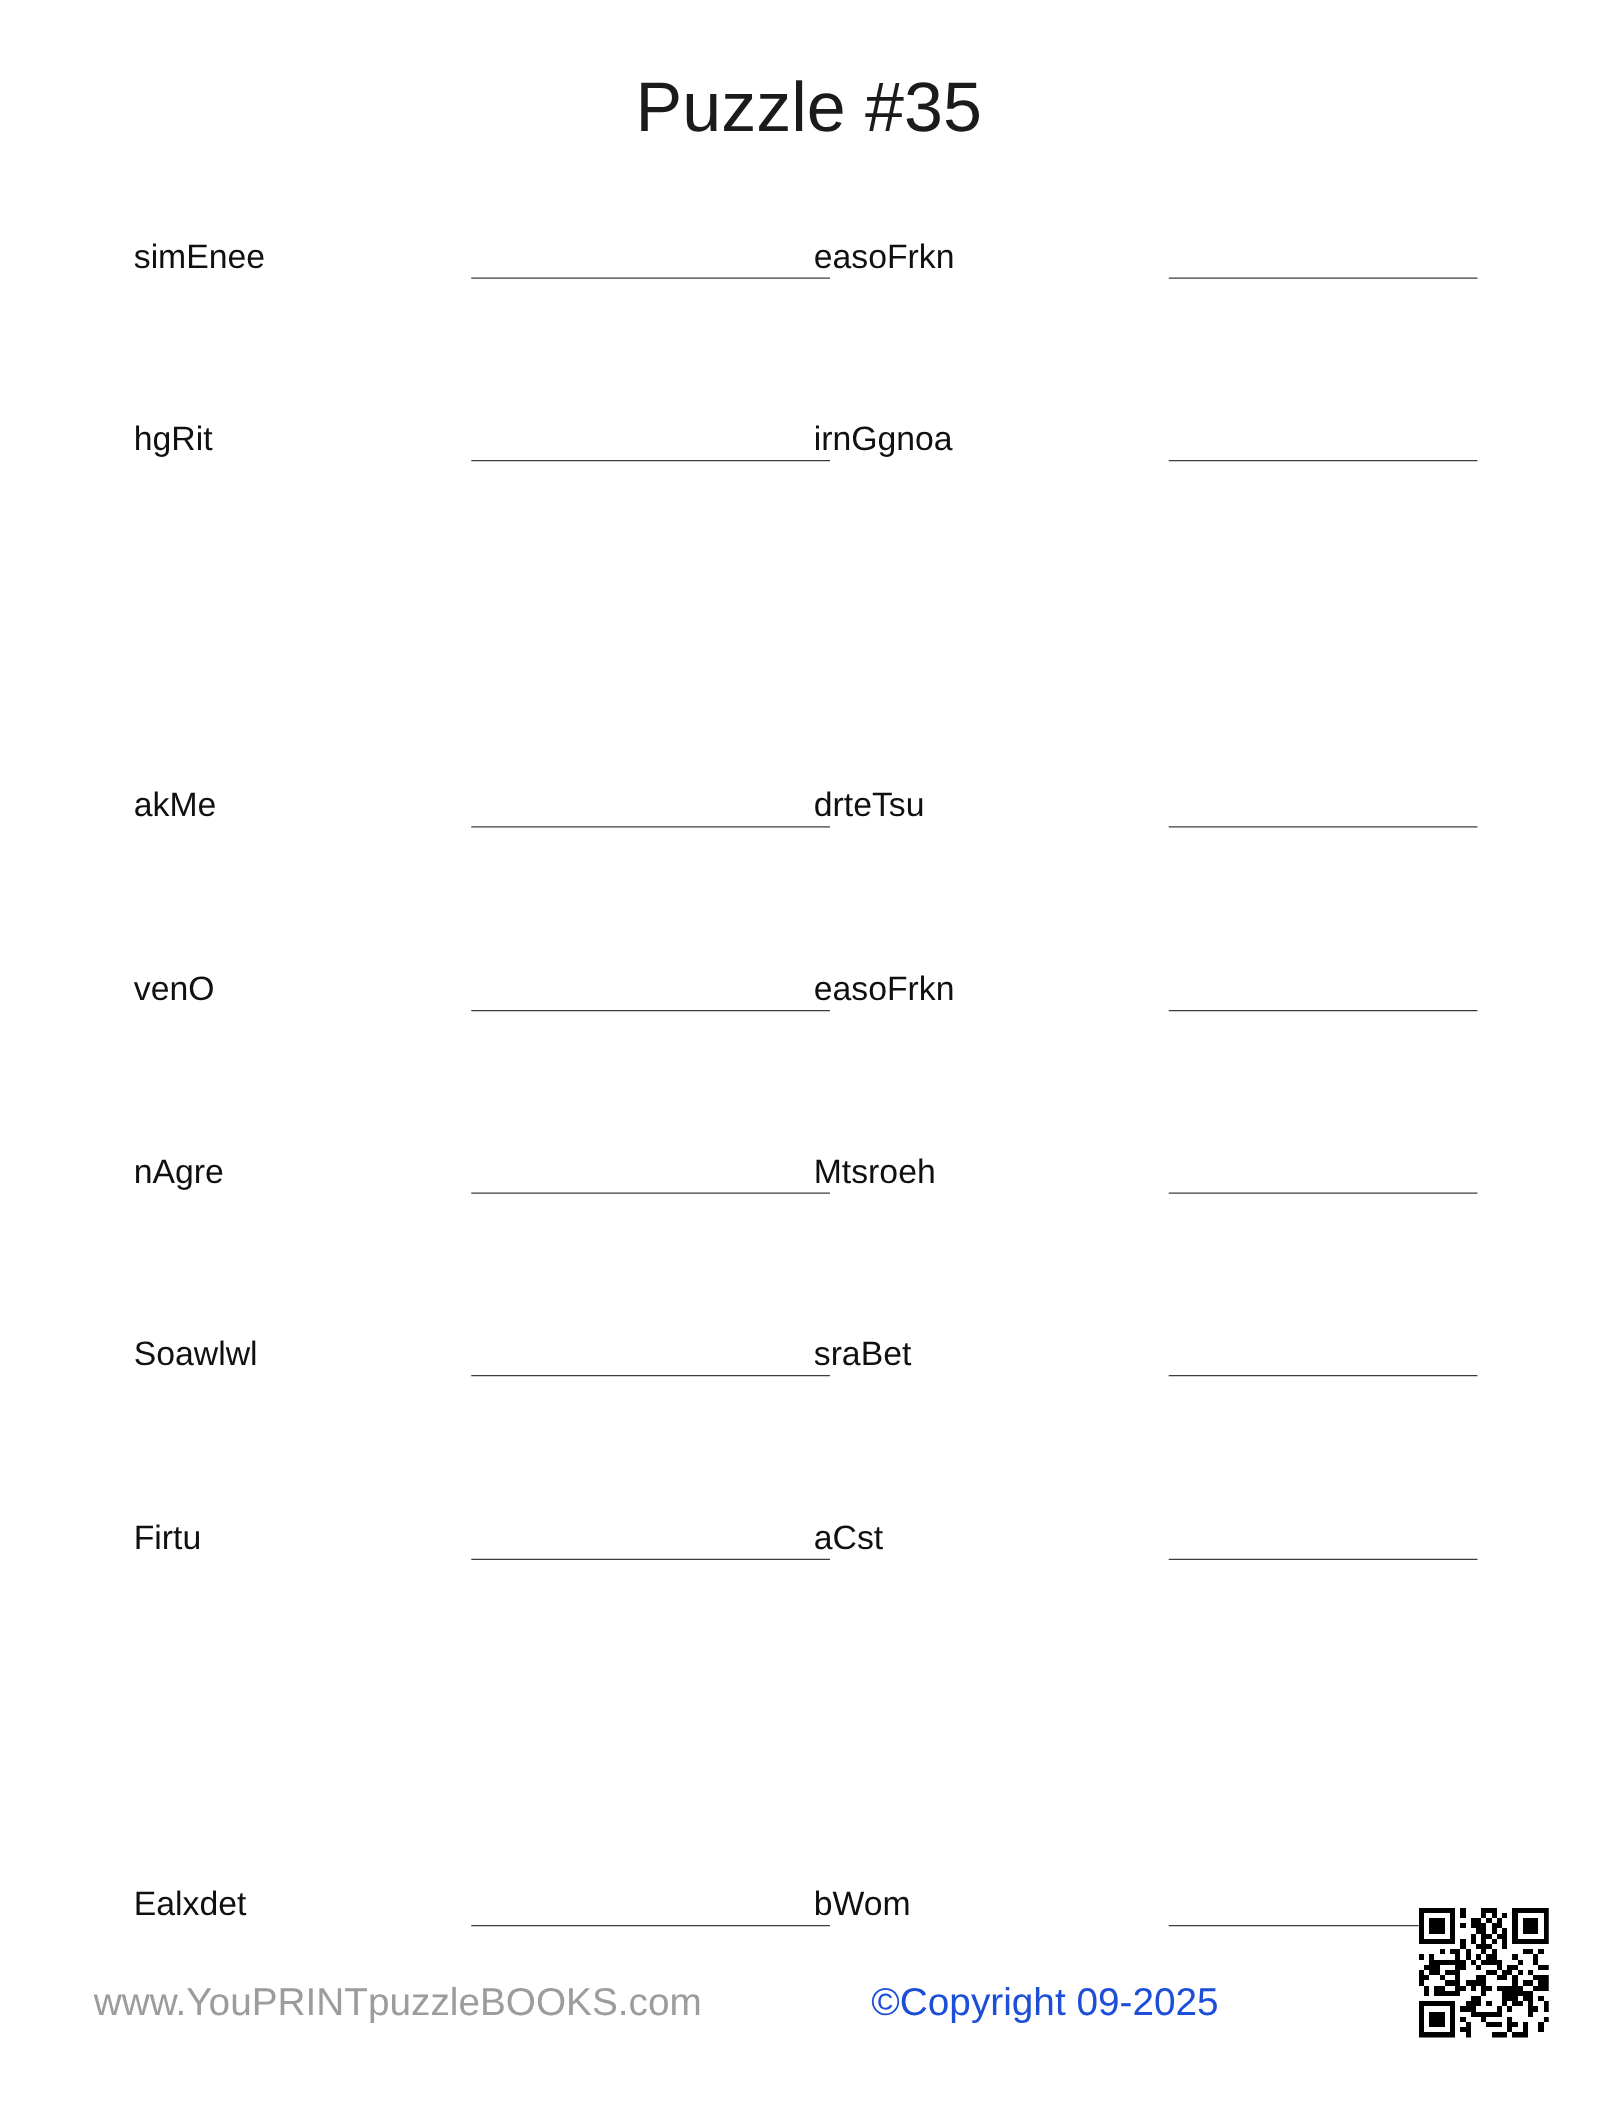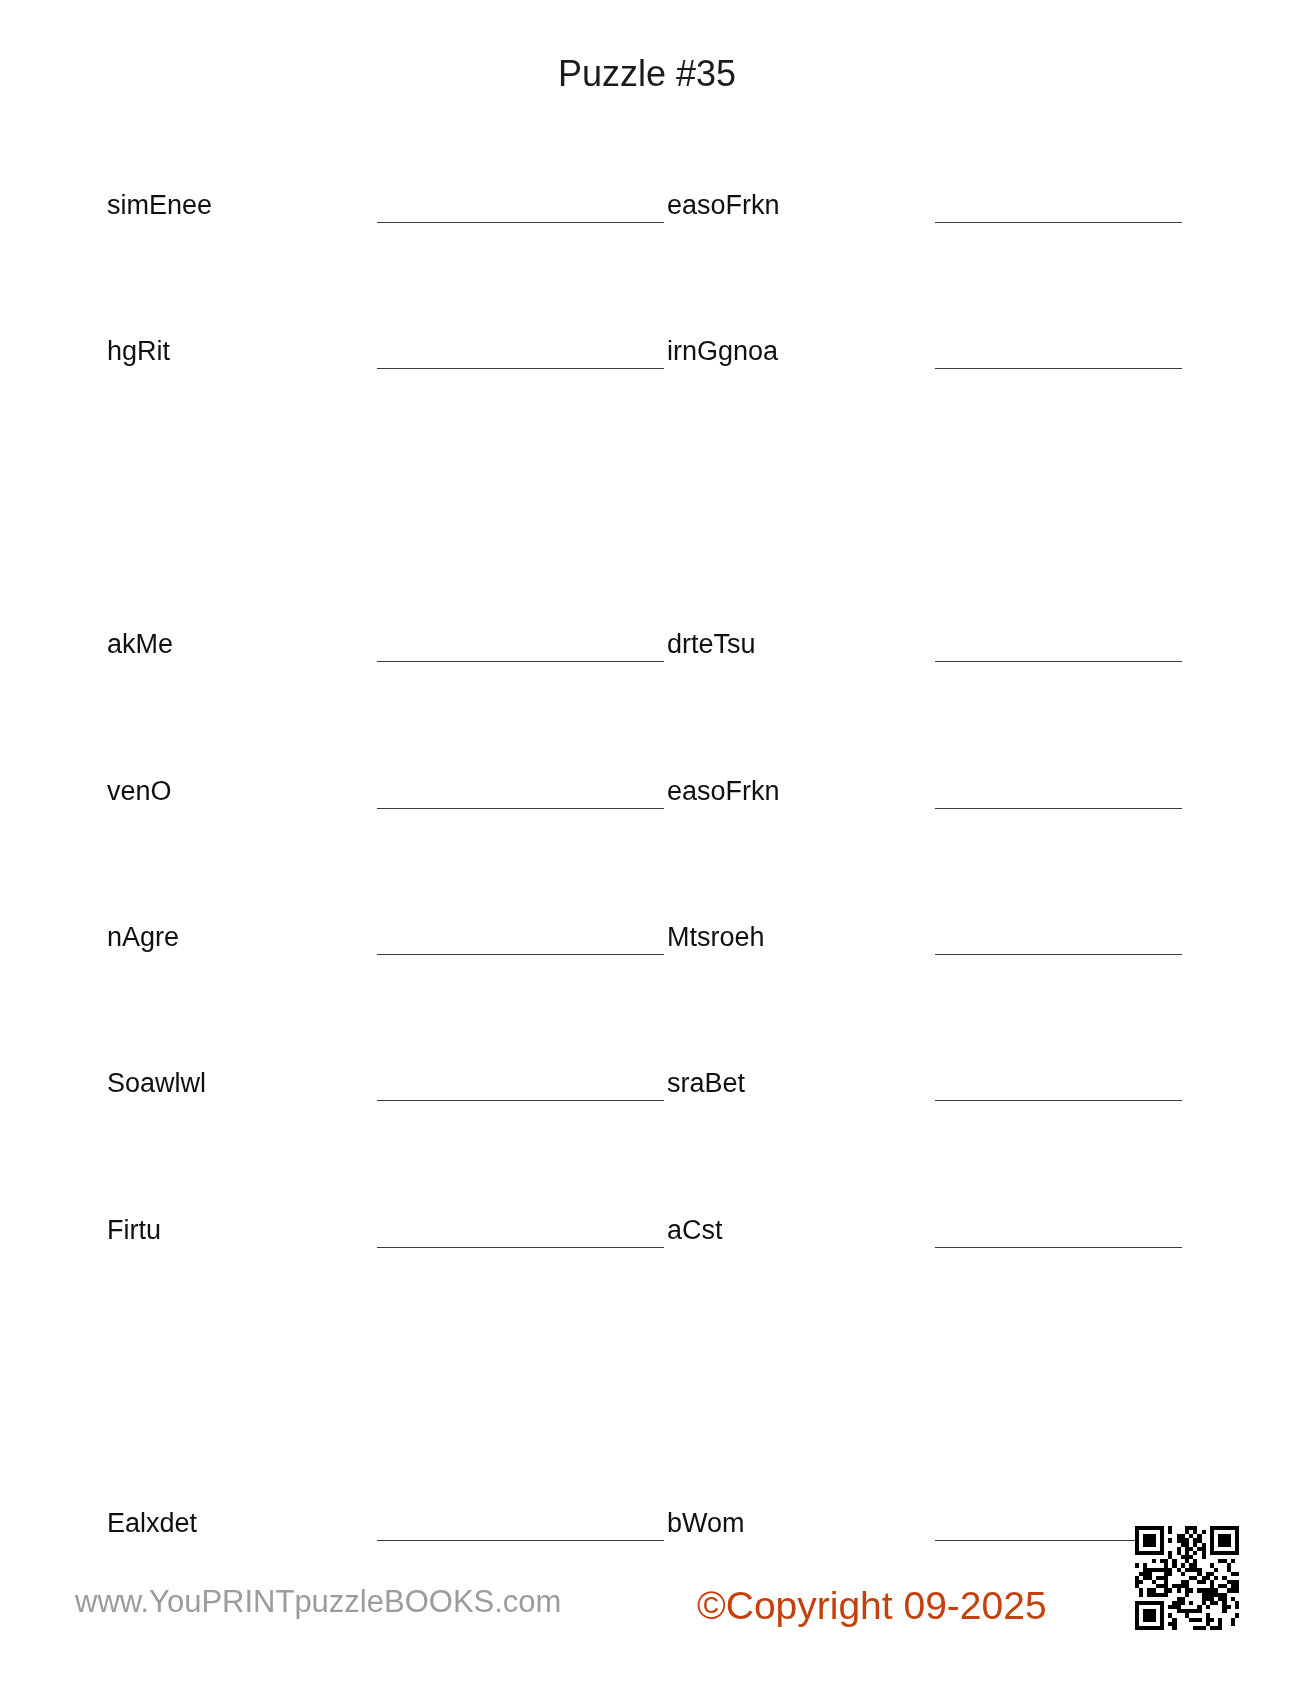--- a/index.html
+++ b/index.html
@@ -6,45 +6,45 @@
   .page{
     position:relative;
     width:1294px;height:1688px;
     background:#ffffff;
     font-family:"Liberation Sans","DejaVu Sans",sans-serif;
     overflow:hidden;
   }
   .title{
     position:absolute;top:52px;left:0;width:100%;
     text-align:center;
-    font-size:36px;line-height:1.2;
+    font-size:56px;line-height:1.2;
     color:#1b1b1b;font-weight:400;
   }
   .rows{position:absolute;top:0;left:0;width:100%;height:100%;margin-left:32px;}
   .row{position:absolute;left:0;width:100%;height:146px;}
   .word{
     position:absolute;top:0;
     font-size:27px;line-height:30px;
     color:#101010;
   }
   .word.left{left:75px;}
-  .word.right{left:635px;}
+  .word.right{left:619px;}
   .blank{
     position:absolute;top:32px;height:0;
     border-bottom:1.5px solid #3c3c3c;
   }
   .blank.left-blank{left:345px;width:287px;}
   .blank.right-blank{left:903px;width:247px;}
   .footer-site{
     position:absolute;left:75px;top:1584px;
     font-size:31px;color:#9c9c9c;
   }
   .footer-copy{
     position:absolute;left:697px;top:1584px;
-    font-size:39px;color:#c2410c;
+    font-size:31px;color:#1d4ed8;
   }
   .qr{
     position:absolute;left:1135px;top:1526px;
     width:104px;height:104px;background:#ffffff;
   }
   .qr svg{display:block;width:100%;height:100%;}
 </style>
 </head>
 <body>
 

